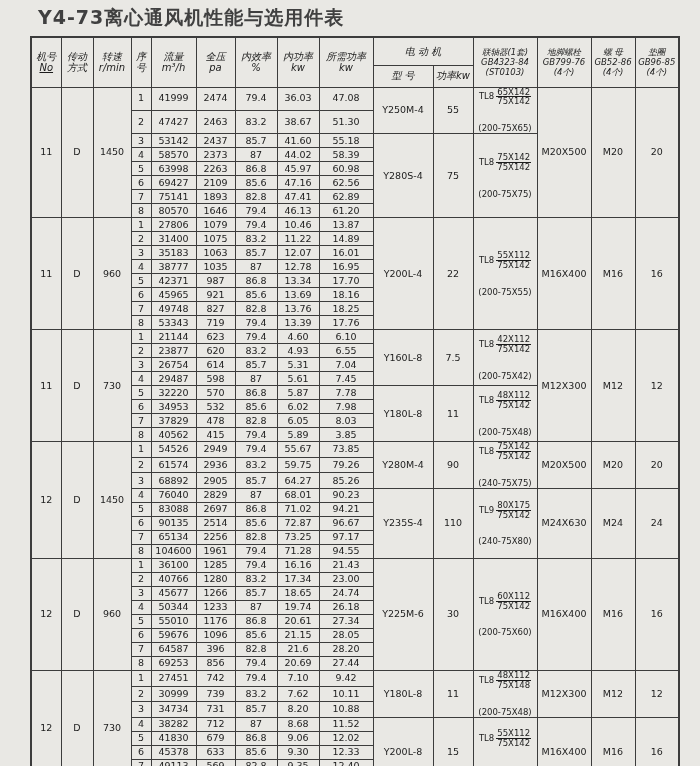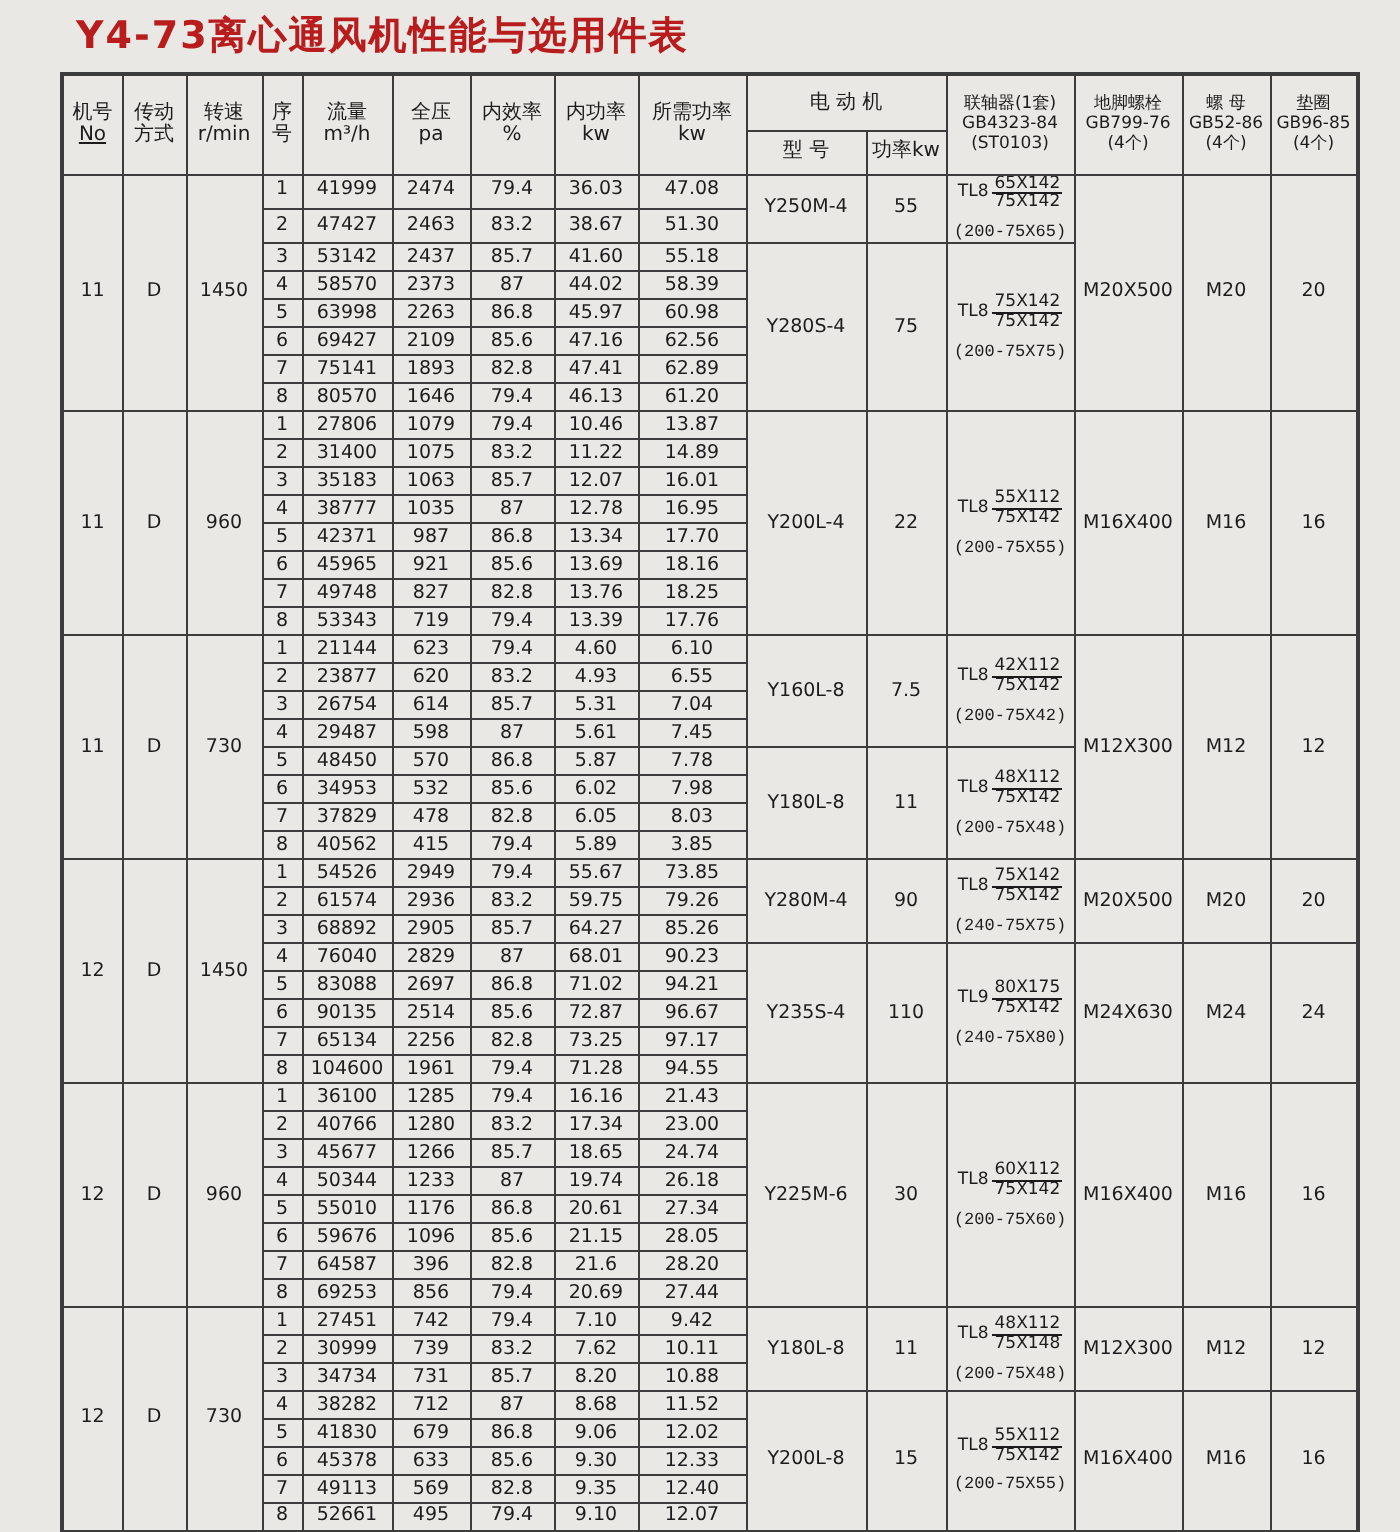--- a/index.html
+++ b/index.html
@@ -6,50 +6,50 @@
   * { box-sizing: border-box; }
   html,body { margin:0; padding:0; }
   body {
     width:700px; height:766px; overflow:hidden;
     background: var(--bg);
     color: var(--ink);
     font-family: "DejaVu Sans", sans-serif;
   }
   .title {
     font-size:19px; font-weight:bold; letter-spacing:1px;
-    margin:5px 0 5px 38px; color:#b91c1c;
+    margin:5px 0 5px 38px; color:#404040;
   }
   table.spec-table {
     border-collapse:collapse; table-layout:fixed;
     margin-left:30px; width:648px;
     border:2px solid var(--line);
     background:transparent;
   }
   td {
     border:1px solid var(--line);
     text-align:center; vertical-align:middle;
     padding:0; font-size:9.5px; line-height:1.1;
     overflow:hidden; white-space:nowrap;
   }
   tr.hrow  { height:28px; }
   tr.hrow2 { height:22px; }
   tr.drow  { height:14px; }
-  .hrow td, .hrow2 td { font-size:10px; line-height:1.15; }
+  .hrow td, .hrow2 td { font-size:10px; line-height:1.15;font-style:italic; }
   .hcell span { display:block; }
   .h3 span { display:block; font-size:8.5px; line-height:1.2; }
   .u { text-decoration:underline; }
   .coupling-wrap {
     display:flex; flex-direction:column; align-items:center; justify-content:center;
     font-size:8.5px; line-height:1.05;
   }
   .coupling-row { display:flex; align-items:center; gap:2px;justify-content:center; }
   .frac { display:inline-flex; flex-direction:column; }
   .frac .num { border-bottom:1px solid var(--ink); padding:0 1px; }
   .frac .den { padding:0 1px; }
-  .coupling-note { margin-top:6px;font-family:Liberation Mono, monospace; }
+  .coupling-note { margin-top:18px; }
 </style>
 </head>
 <body>
 
 <div class="page">
   <h1 class="title">Y4-73离心通风机性能与选用件表</h1>
 
   <table class="spec-table">
     <colgroup>
       <col style="width:30px">
@@ -363,21 +363,21 @@
         <tr class="drow">
           <td>4</td>
           <td>29487</td>
           <td>598</td>
           <td>87</td>
           <td>5.61</td>
           <td>7.45</td>
         </tr>
         <tr class="drow">
           <td>5</td>
-          <td>48450</td>
+          <td>32220</td>
           <td>570</td>
           <td>86.8</td>
           <td>5.87</td>
           <td>7.78</td>
           <td rowspan="4">Y180L-8</td>
           <td rowspan="4">11</td>
           <td rowspan="4">
             <div class="coupling-wrap">
               <div class="coupling-row">
                 <span>TL8</span>

